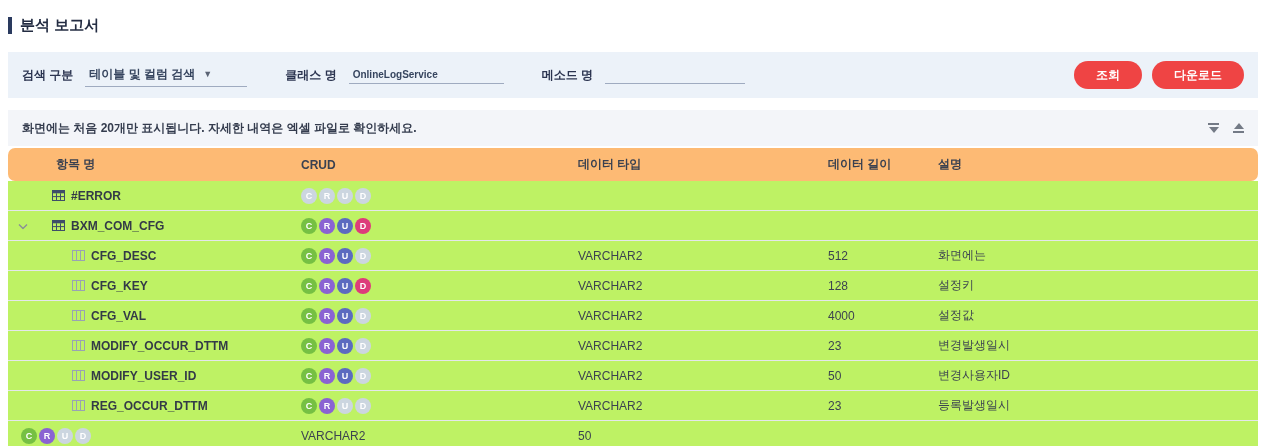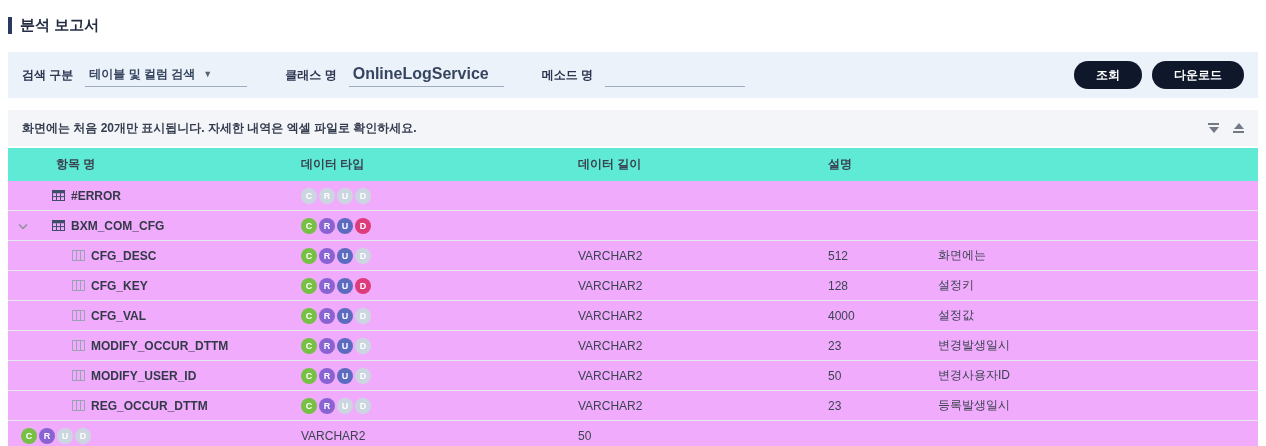--- a/index.html
+++ b/index.html
@@ -16,48 +16,48 @@
   .search-bar { margin-top: 16px; height: 46px; background: #ecf2f9; display: flex;
     align-items: center; padding: 0 14px; }
   .field { display: flex; align-items: center; margin-right: 38px; }
   .field-label { font-weight: bold; color: #2b3450; margin-right: 12px; white-space: nowrap; }
   .select-like { display: flex; align-items: center; justify-content: flex-start;
     width: 162px; border-bottom: 1px solid #9fabc0; padding: 2px 4px 3px 4px; cursor: pointer; }
   .select-value { color: #36455f; font-weight: bold; }
   .select-caret { color: #5b6475; font-size: 9px; margin-left: 8px; }
   .underline-input { border: none; outline: none; background: transparent;
     border-bottom: 1px solid #9fabc0; width: 155px; padding: 2px 4px 3px 4px;
-    font-family: inherit; font-size: 16px; font-weight: bold; color: #36455f; }
+    font-family: inherit; font-size: 10px; font-weight: bold; color: #36455f; }
   .underline-input.method { width: 140px; }
   .search-spacer { flex: 1; }
-  .btn { background: #0f172a; color: #ffffff; font-weight: bold; font-size: 12px;
+  .btn { background: #ef4444; color: #ffffff; font-weight: bold; font-size: 12px;
     border: none; border-radius: 14px; height: 28px; padding: 0 22px; margin-left: 10px;
     cursor: pointer; font-family: inherit; }
 
   
   .notice-bar { margin-top: 12px; height: 36px; background: #f3f5f9; display: flex;
     align-items: center; padding: 0 14px; }
   .notice-text { font-weight: bold; color: #343c4e; text-align: center; }
   .notice-spacer { flex: 1; }
   .tree-icon { display: inline-flex; flex-direction: column; align-items: center;
     margin-left: 14px; cursor: pointer; }
   .tree-icon .bar { width: 11px; height: 2px; background: #737a86; }
   .tri-down { width: 0; height: 0; border-left: 5px solid transparent;
     border-right: 5px solid transparent; border-top: 6px solid #737a86; margin-top: 2px; }
   .tri-up { width: 0; height: 0; border-left: 5px solid transparent;
     border-right: 5px solid transparent; border-bottom: 6px solid #737a86; margin-bottom: 2px; }
 
   
   .table { margin-top: 2px; }
   .trow, .thead { display: grid; grid-template-columns: 280px 277px 250px 110px 1fr;
     align-items: center; }
-  .thead { height: 33px; background: #5eead4; font-weight: bold; color: #3a4150; }
+  .thead { height: 33px; background: #fdba74; font-weight: bold; color: #3a4150; border-radius: 7px; }
   .thead .cell, .trow .cell { padding-left: 13px; }
   .thead .cell.first { padding-left: 48px; }
-  .trow { height: 30px; border-bottom: 1px solid #e4e7eb; background: #f0abfc; }
+  .trow { height: 30px; border-bottom: 1px solid #e4e7eb; background: #bef264; }
   .name-cell { position: relative; display: flex; align-items: center;
     padding-left: 44px !important; font-weight: bold; color: #333a47; }
   .trow.indent .name-cell { padding-left: 64px !important; }
   .chevron { position: absolute; left: 10px; top: 50%; transform: translateY(-40%);
     cursor: pointer; line-height: 0; }
   .row-icon { margin-right: 6px; line-height: 0; }
   .crud-cell { display: flex; align-items: center; }
   .badge { width: 16px; height: 16px; border-radius: 50%; color: #ffffff; font-size: 9px;
     font-weight: bold; display: inline-flex; align-items: center; justify-content: center;
     margin-right: 2px; }
@@ -103,20 +103,21 @@
     </span>
     <span class="tree-icon">
       <span class="tri-up"></span>
         <span class="bar"></span>
     </span>
   </div>
 
   <div class="table">
     <div class="thead">
       <div class="cell first">항목 명</div>
+      <div class="cell">CRUD</div>
       <div class="cell">데이터 타입</div>
       <div class="cell">데이터 길이</div>
       <div class="cell">설명</div>
     </div>
     <div id="tbody">
   <div class="trow">
     <div class="cell name-cell">
 
       <span class="row-icon">
         <svg width="13" height="11" viewBox="0 0 13 11">

